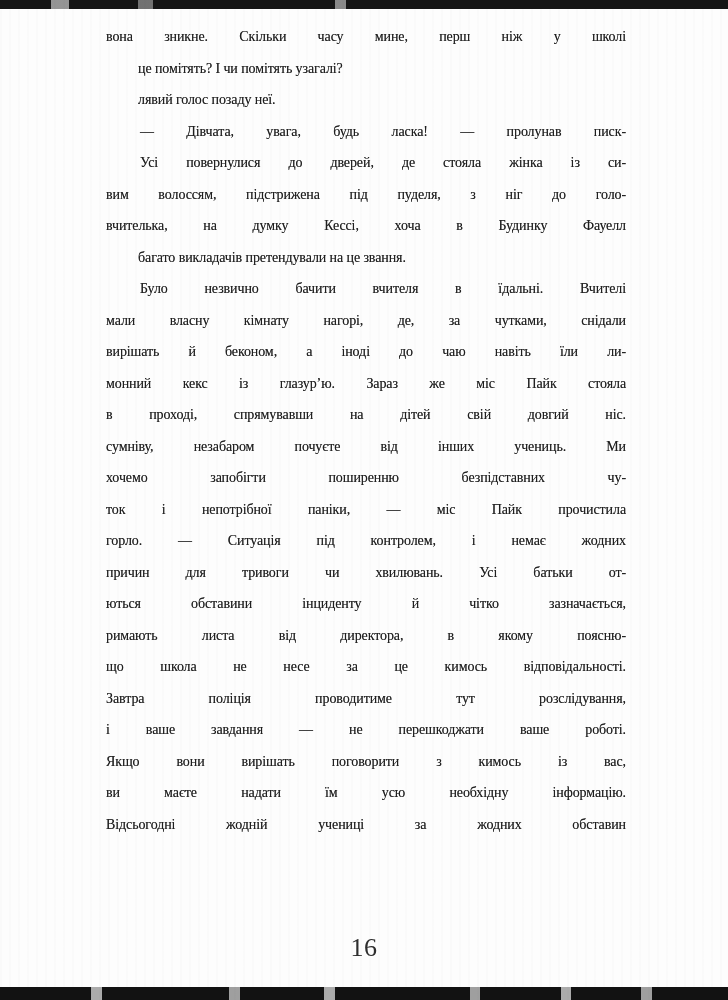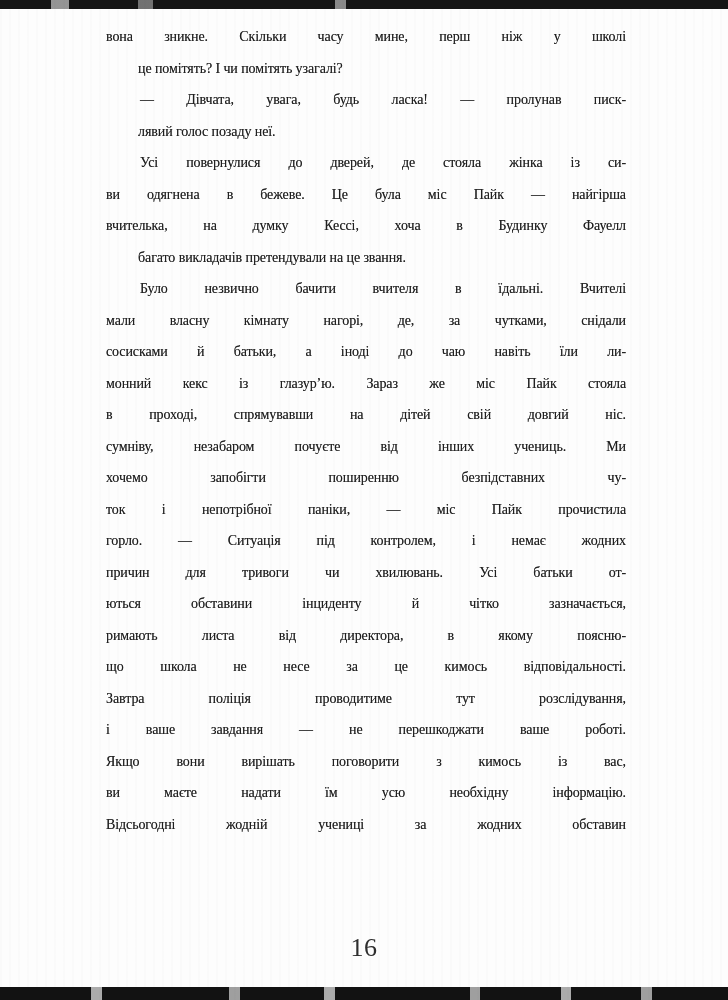--- a/index.html
+++ b/index.html
@@ -71,29 +71,29 @@
   }
 </style>
 </head>
 <body>
 
 <div class="page">
   <div class="edge-bar top"></div>
   <div class="text-block" style="color: rgb(32, 32, 32);">
       <div class="line">вона зникне. Скільки часу мине, перш ніж у школі</div>
       <div class="line para-end">це помітять? І чи помітять узагалі?</div>
+      <div class="line para-end">лявий голос позаду неї.</div>
       <div class="line indent">— Дівчата, увага, будь ласка! — пролунав писк-</div>
-      <div class="line para-end">лявий голос позаду неї.</div>
       <div class="line indent">Усі повернулися до дверей, де стояла жінка із си-</div>
-      <div class="line">ви одягнена в бежеве. Це була міс Пайк — найгірша</div>
+      <div class="line">вим волоссям, підстрижена під пуделя, з ніг до голо-</div>
       <div class="line">вчителька, на думку Кессі, хоча в Будинку Фауелл</div>
       <div class="line para-end">багато викладачів претендували на це звання.</div>
       <div class="line indent">Було незвично бачити вчителя в їдальні. Вчителі</div>
       <div class="line">мали власну кімнату нагорі, де, за чутками, снідали</div>
-      <div class="line">сосисками й батьки, а іноді до чаю навіть їли ли-</div>
+      <div class="line">вирішать й беконом, а іноді до чаю навіть їли ли-</div>
       <div class="line">монний кекс із глазур’ю. Зараз же міс Пайк стояла</div>
       <div class="line">в проході, спрямувавши на дітей свій довгий ніс.</div>
       <div class="line">сумніву, незабаром почуєте від інших учениць. Ми</div>
       <div class="line">хочемо запобігти поширенню безпідставних чу-</div>
       <div class="line">ток і непотрібної паніки, — міс Пайк прочистила</div>
       <div class="line">горло. — Ситуація під контролем, і немає жодних</div>
       <div class="line">причин для тривоги чи хвилювань. Усі батьки от-</div>
       <div class="line">ються обставини інциденту й чітко зазначається,</div>
       <div class="line">римають листа від директора, в якому поясню-</div>
       <div class="line">що школа не несе за це кимось відповідальності.</div>

